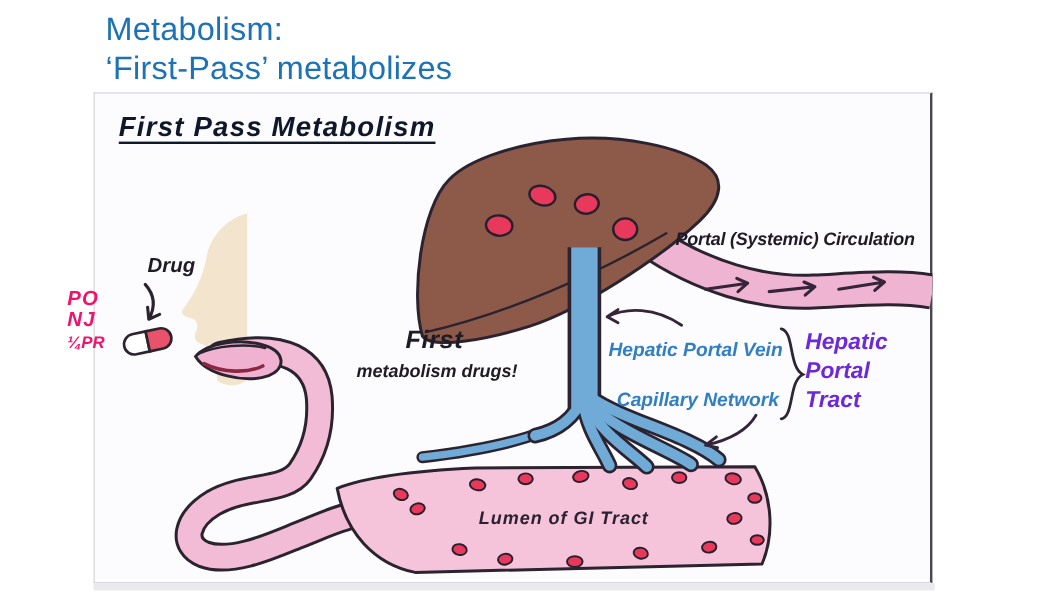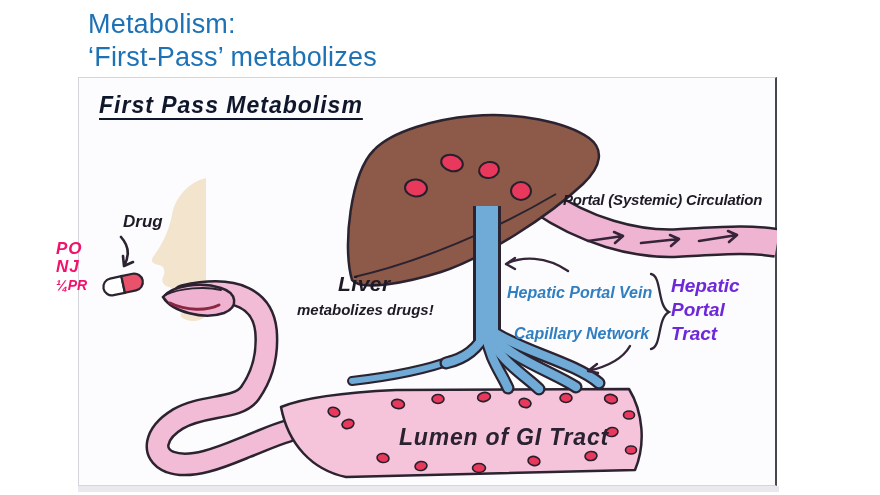--- a/index.html
+++ b/index.html
@@ -22,21 +22,21 @@
   .drug-lbl{left:95px;top:212px;font-size:17px;font-weight:600;margin-left:28px;}
   .route-anno{left:56px;top:240px;color:#f2116b;font-weight:700;font-size:17px;line-height:18px;
     letter-spacing:1px;}
   .route-anno .small{font-size:14px;letter-spacing:0;}
   .liver-lbl{left:338px;top:272px;font-size:21px;font-weight:700;letter-spacing:.5px;}
   .liver-cap{left:297px;top:301px;font-size:15px;font-weight:600;}
   .systemic-lbl{left:563px;top:191px;font-size:15px;font-weight:600;letter-spacing:-.2px;}
   .hpv-lbl{left:507px;top:284px;font-size:16px;font-weight:600;color:#2f7fc2;}
   .cap-lbl{left:514px;top:325px;font-size:16px;font-weight:600;color:#2f7fc2;}
   .hps-lbl{left:671px;top:274px;font-size:19px;font-weight:700;color:#6d28d9;line-height:24px;}
-  .gi-lbl{left:399px;top:424px;font-size:23px;font-weight:600;letter-spacing:.8px;color:#2a2230;}
+  .gi-lbl{left:399px;top:424px;font-size:15px;font-weight:600;letter-spacing:.8px;color:#2a2230;}
 </style>
 </head>
 <body>
 
 <div class="slide">
 
   <div class="slide-title">
     <div>Metabolism:</div>
     <div>‘First-Pass’ metabolizes</div>
   </div>
@@ -161,22 +161,22 @@
 
   <div class="lbl heading">First Pass Metabolism</div>
   <div class="lbl drug-lbl">Drug</div>
 
   <div class="lbl route-anno">
     <div>PO</div>
     <div>NJ</div>
     <div class="small">¼PR</div>
   </div>
 
-  <div class="lbl liver-lbl">Liver</div>
-  <div class="lbl liver-cap">metabolizes drugs!</div>
+  <div class="lbl liver-lbl">First</div>
+  <div class="lbl liver-cap">metabolism drugs!</div>
   <div class="lbl systemic-lbl">Portal (Systemic) Circulation</div>
   <div class="lbl cap-lbl">Capillary Network</div>
   <div class="lbl hpv-lbl">Hepatic Portal Vein</div>
 
   <div class="lbl hps-lbl">
     <div>Hepatic</div>
     <div>Portal</div>
     <div>Tract</div>
   </div>
 

